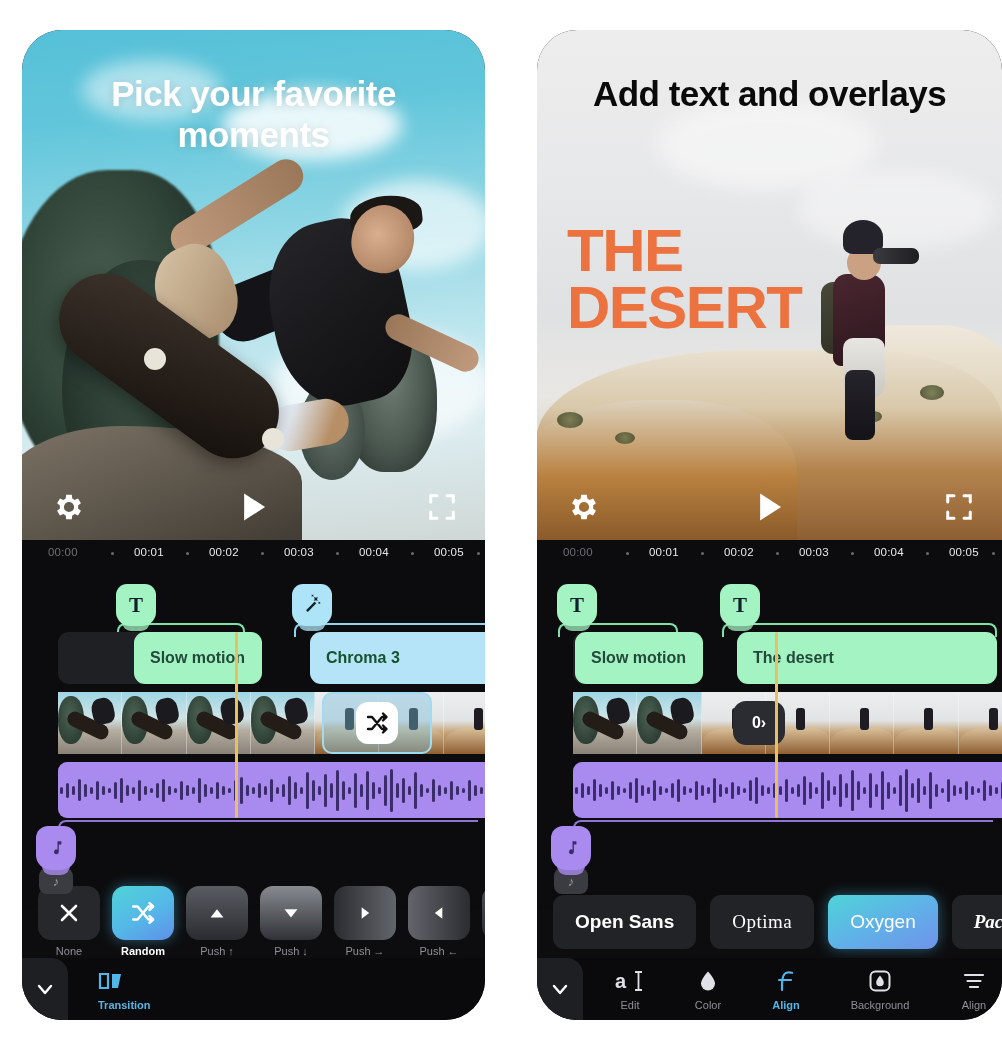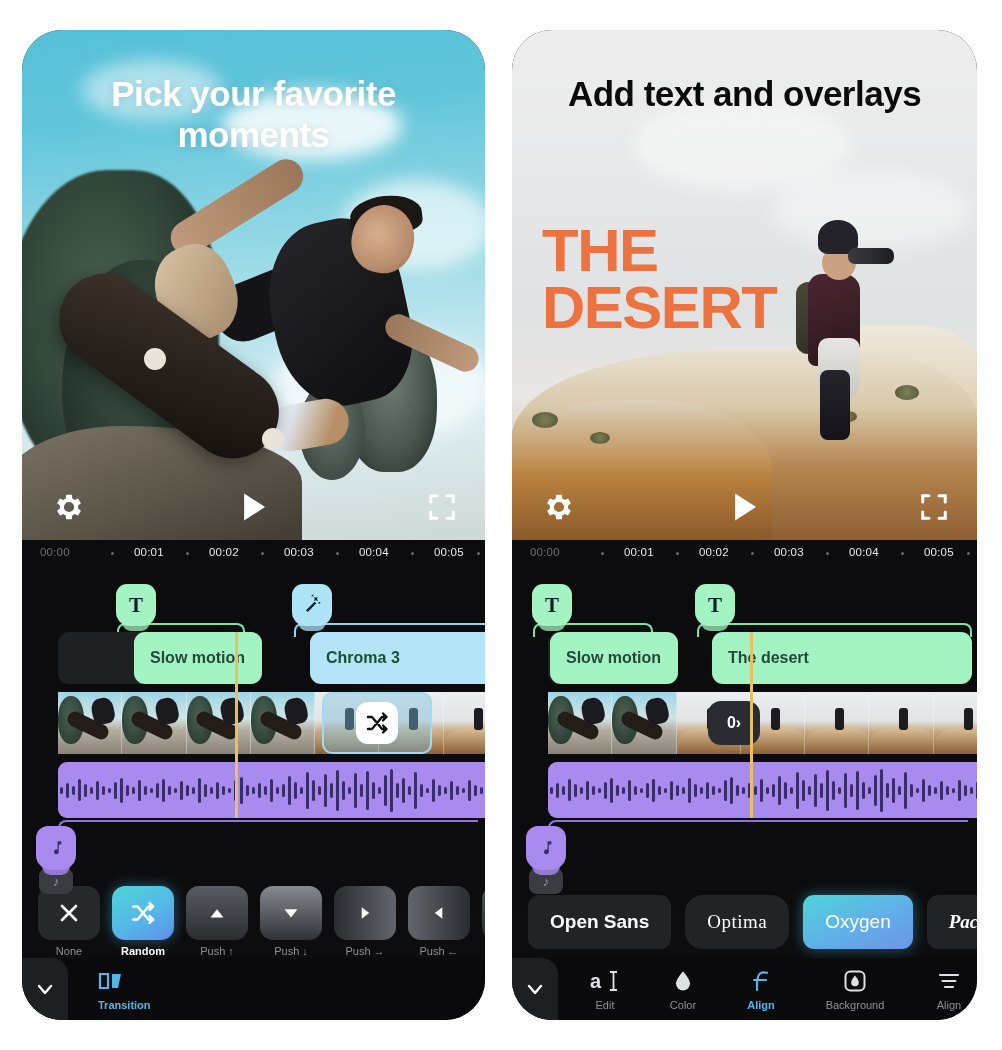--- a/index.html
+++ b/index.html
@@ -5,21 +5,21 @@
   * { box-sizing: border-box; margin:0; padding:0; }
   html,body { width:1002px; height:1050px; background:#ffffff; overflow:hidden;
     font-family:"Liberation Sans", sans-serif; }
 
   .stage { position:relative; width:810px; height:1050px; background:#fff; }
 
   
   .phone { position:absolute; top:30px; height:990px; overflow:hidden;
            border-radius:40px; background:#0d0d0f; }
   .phone.left  { left:22px;  width:463px; }
-  .phone.right { left:512px; width:465px; }
+  .phone.right { left:537px; width:465px; }
 
   
   .preview { position:relative; width:100%; height:510px; overflow:hidden; }
 
   .sky-left { position:absolute; inset:0;
     background:linear-gradient(175deg,#55c0d8 0%,#62c6db 18%,#8fd6e4 40%,#bfe6ee 62%,#dcecef 80%,#cfd8d6 100%); }
   .sky-right { position:absolute; inset:0;
     background:linear-gradient(180deg,#ededed 0%,#e7e8e9 30%,#dfe1e2 55%,#e9e7e4 72%,#cfc4b4 88%,#9a7a5d 100%); }
 
   
@@ -113,21 +113,21 @@
   .pc .gear { position:absolute; left:30px; top:12px; width:34px; height:34px; }
   .pc .play { position:absolute; left:50%; transform:translateX(-50%); top:13px;
     width:30px; height:32px; }
   .pc .full { position:absolute; right:28px; top:14px; width:30px; height:30px; }
 
   
   .timeline { position:relative; width:100%; background:#0c0c0e; height:370px; }
   .ruler { position:relative; height:28px; }
   .ruler span { position:absolute; top:6px; font-size:11.5px; color:#e8e8ea;
     letter-spacing:.2px; }
-  .ruler span.dim { color:#6e6e74; }
+  .ruler span.dim { color:#6e6e74;margin-left:8px; }
   .ruler i { position:absolute; top:12px; width:3px; height:3px; border-radius:50%;
     background:#6a6a70; }
 
   .track-area { position:relative; height:342px; }
 
   .badge { position:absolute; width:40px; height:42px; border-radius:11px 11px 14px 14px;
     display:flex; align-items:center; justify-content:center; z-index:5; }
   .badge.green { background:#a4f3c3; }
   .badge.blue  { background:#aee4f8; }
   .badge::after { content:""; position:absolute; bottom:-5px; left:6px; right:6px;
@@ -207,21 +207,21 @@
   .sq.grad-rt { background:linear-gradient(90deg,#2a2c30 0%,#62656b 100%); }
   .sq.grad-lf { background:linear-gradient(270deg,#2a2c30 0%,#62656b 100%); }
   .sq.grad-rv { background:linear-gradient(180deg,#4e5157 0%,#2a2c30 100%); }
 
   .fontrow { position:absolute; bottom:62px; left:0; right:0; height:72px;
     display:flex; align-items:center; padding-left:16px; gap:14px; }
   .fchip { height:54px; border-radius:11px; background:#212327;
     display:flex; align-items:center; justify-content:center;
     padding:0 22px; color:#fff; font-size:19px; white-space:nowrap; flex:none; }
   .fchip.f-open { font-family:"Liberation Sans",sans-serif; font-weight:700; }
-  .fchip.f-optima { font-family:"Liberation Serif",serif; font-weight:400; letter-spacing:.5px;border-radius:18px; }
+  .fchip.f-optima { font-family:"Liberation Serif",serif; font-weight:400; letter-spacing:.5px; }
   .fchip.f-oxy { background:linear-gradient(155deg,#4fd4d8 0%,#5fb2e8 50%,#6f93ea 100%);
     box-shadow:0 0 14px rgba(80,190,230,.45); font-weight:400; }
   .fchip.f-pac { font-family:"Liberation Serif",serif; font-style:italic; font-weight:700; }
 
   .navbar { position:absolute; bottom:0; left:0; right:0; height:62px;
     background:#0a0a0c; display:flex; align-items:center; }
   .chev { width:46px; height:62px; background:#1d1f23;
     border-radius:0 16px 0 0;
     display:flex; align-items:center; justify-content:center; flex:none; }
   .navitems { display:flex; align-items:center; gap:0; padding-left:8px; flex:1; }

